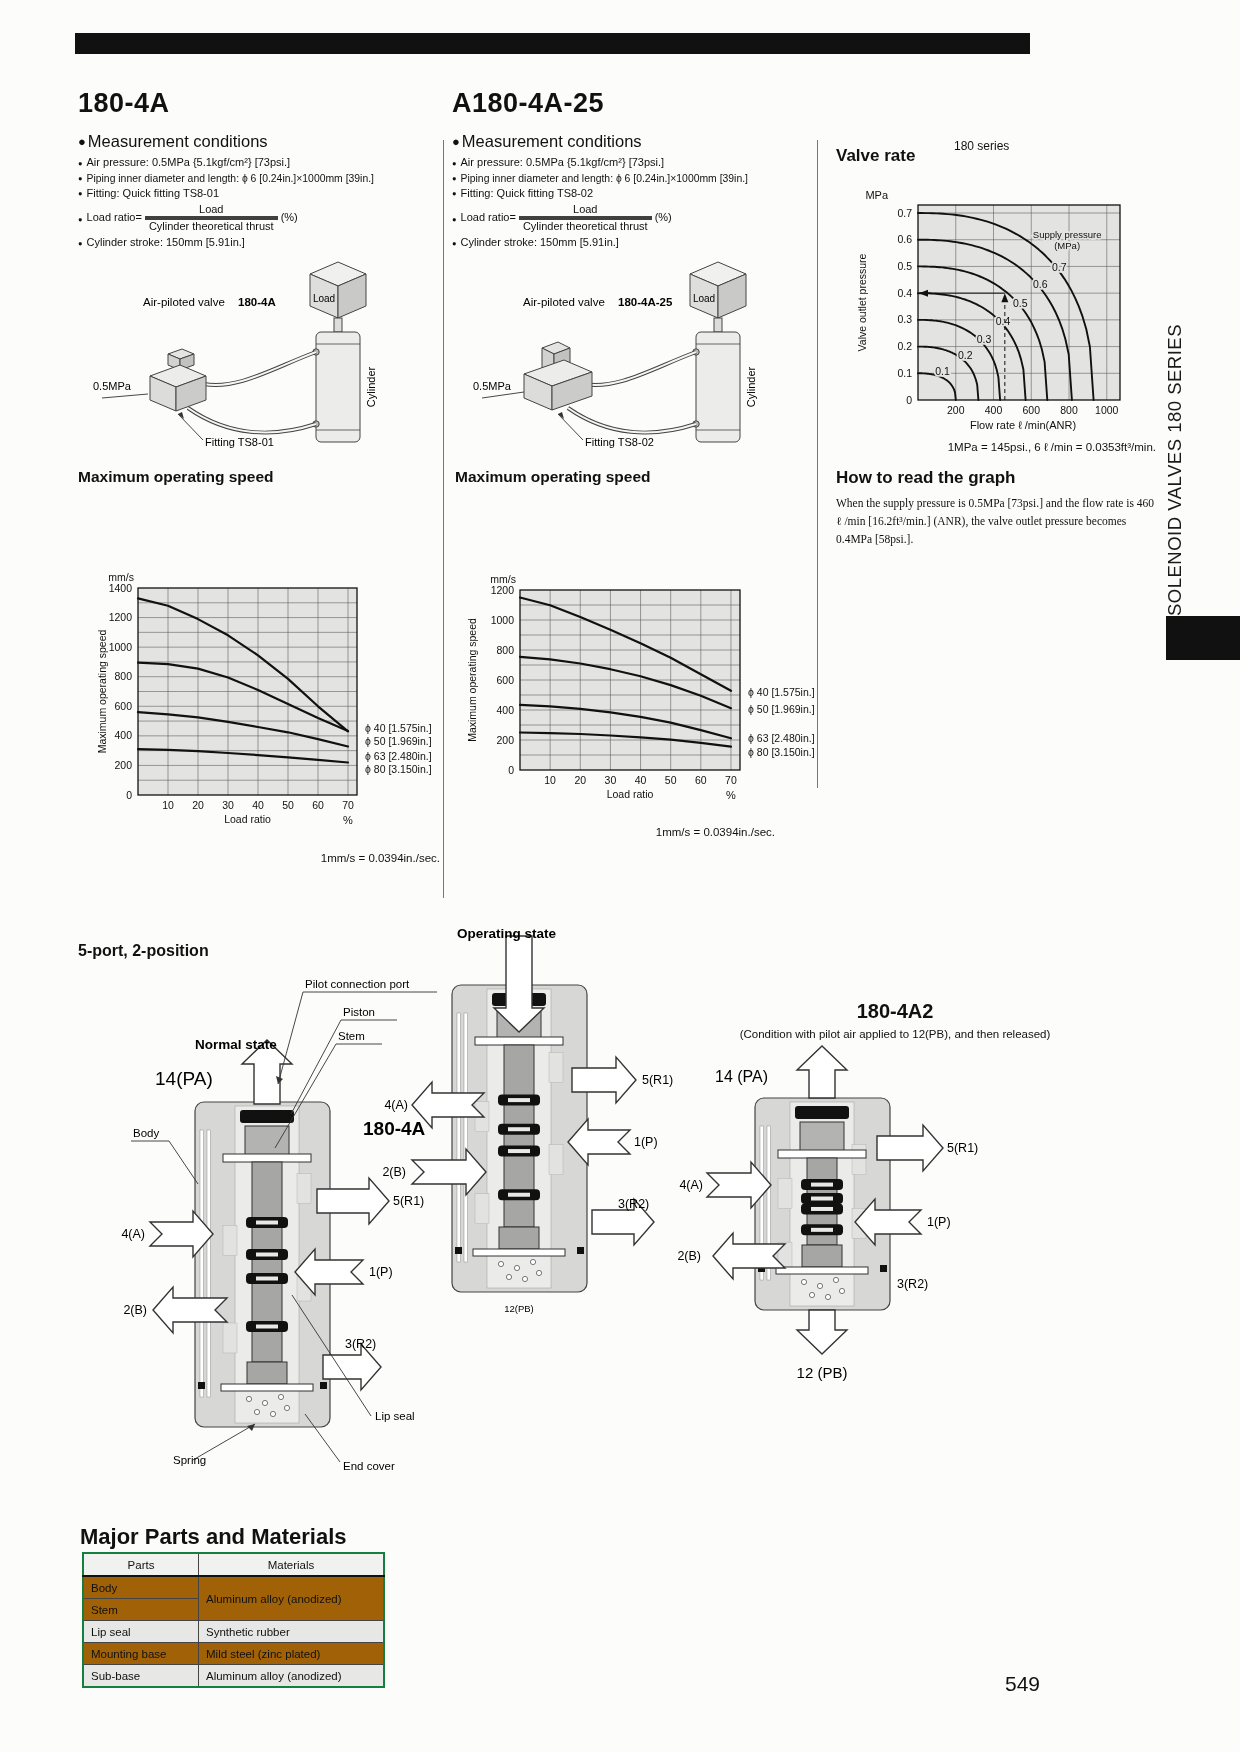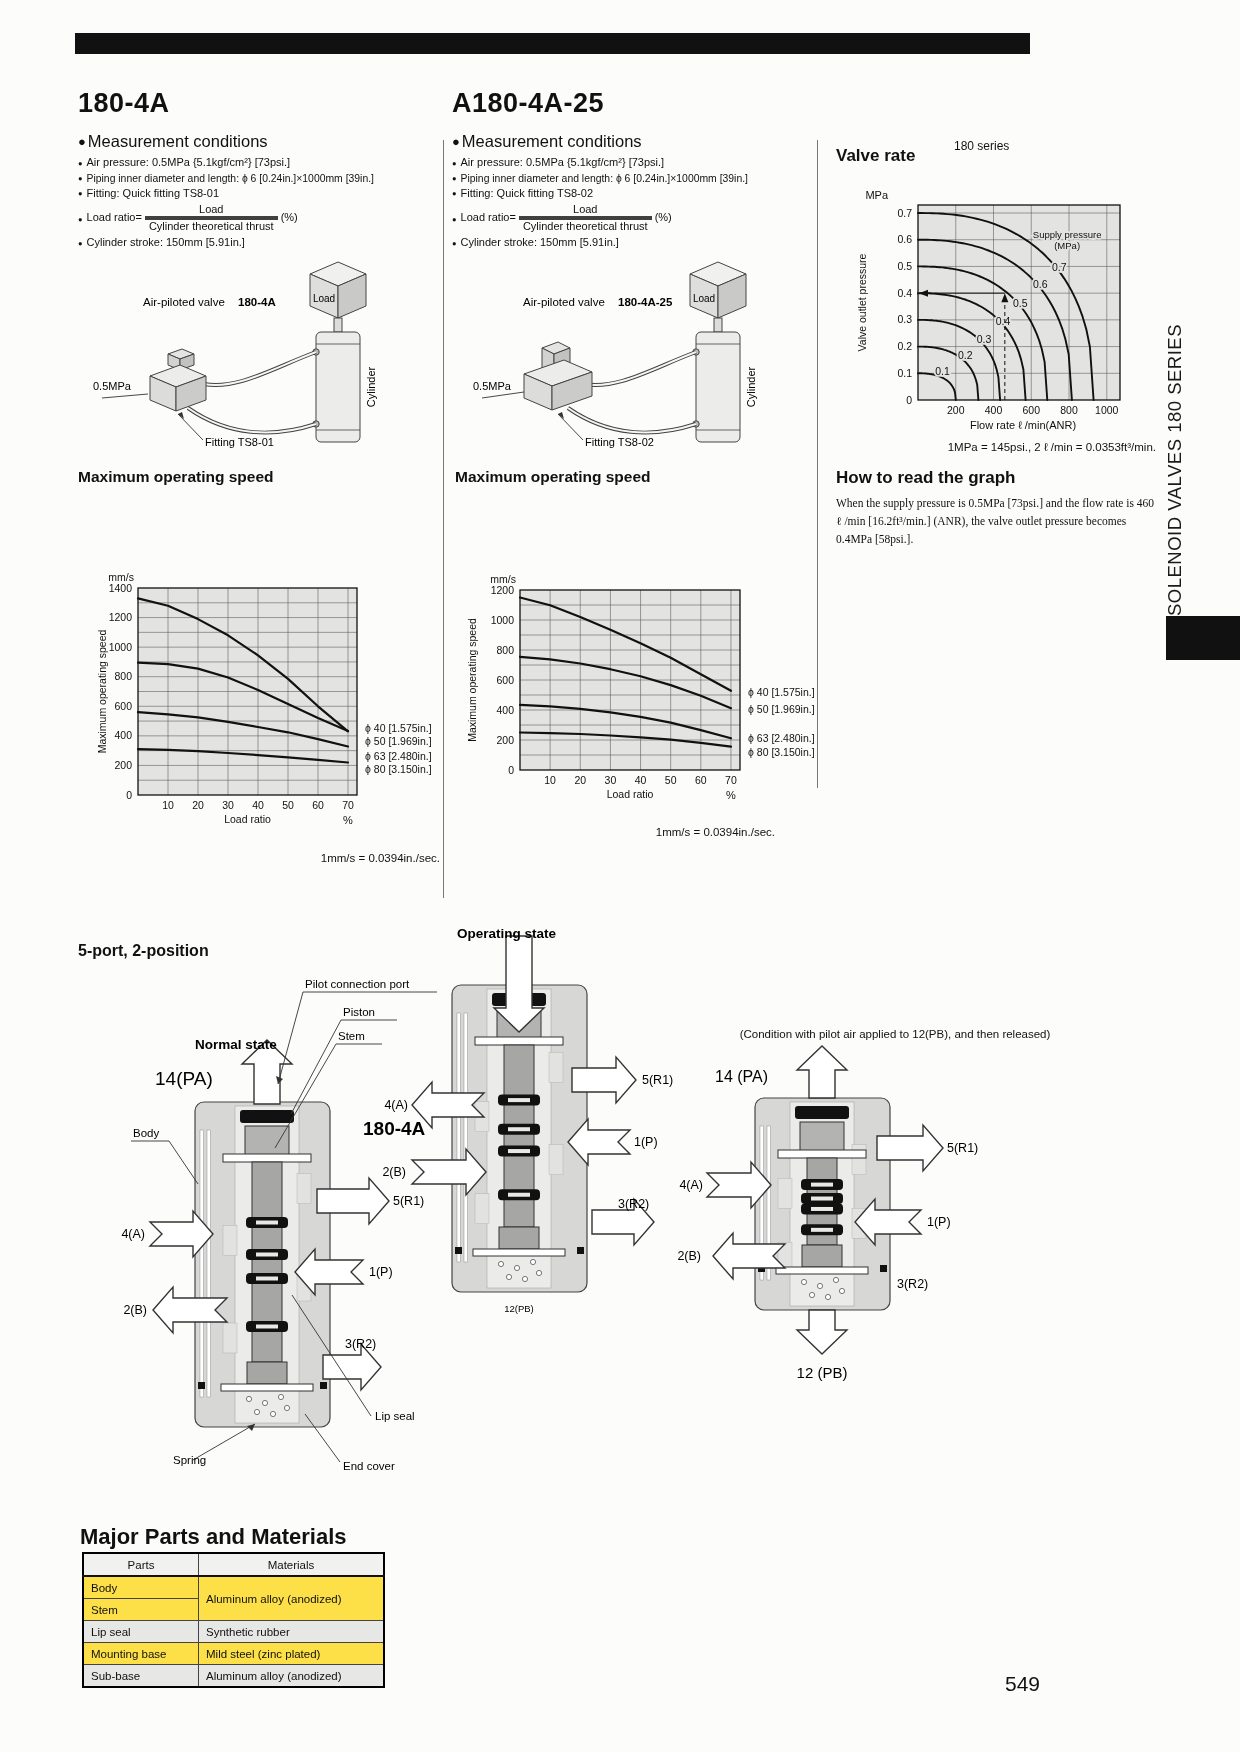--- a/index.html
+++ b/index.html
@@ -25,21 +25,21 @@
   .flow-head{font-size:17px;font-weight:bold;}
   .flow-sub{font-size:12px;}
   .note{font-size:11.5px;text-align:right;}
   .how-head{font-size:17px;font-weight:bold;}
   .how-text{font-size:11.5px;line-height:1.55;font-family:Liberation Serif, serif;}
   .sec-head{font-size:21px;font-weight:bold;letter-spacing:.2px;}
   .sub-head{font-size:16px;font-weight:bold;}
   .d3-model{font-size:20px;font-weight:bold;text-align:center;}
   .d3-cond{font-size:11.5px;text-align:center;}
   .tbl-head{font-size:22px;font-weight:bold;text-align:center;}
-  table.ptable{border-collapse:collapse;border:2px solid #000000;background:#fde047;padding-left:24px;}
+  table.ptable{border-collapse:collapse;border:2px solid #15803d;background:#a16207;padding-left:24px;}
   table.ptable th,table.ptable td{border:1px solid #444;font-weight:normal;
      font-size:11.5px;padding:2px 7px;height:17px;text-align:left;}
   table.ptable th{text-align:center;background:#f1f1f0;border-bottom:2px solid #111;}
   td.c1w{width:100px;} td.c2w{width:170px;}
   tr.shade td{background:#e7e7e6;}
   .pagenum{font-size:21px;text-align:right;}
   .sidebar{writing-mode:vertical-rl;transform:rotate(180deg);font-size:18.5px;color:#1a1a1a;
            letter-spacing:.5px;white-space:nowrap;}
   .ld{stroke:#333;stroke-width:0.9;}
 </style>
@@ -346,21 +346,21 @@
       <text x="184.3214953271028" y="128.5068493150685" font-size="10.5" text-anchor="middle" fill="#111" stroke="#e3e3e2" stroke-width="3.5" paint-order="stroke">0.5</text>
       <text x="204.33271028037385" y="109.8082191780822" font-size="10.5" text-anchor="middle" fill="#111" stroke="#e3e3e2" stroke-width="3.5" paint-order="stroke">0.6</text>
       <text x="223.21121495327105" y="92.71232876712327" font-size="10.5" text-anchor="middle" fill="#111" stroke="#e3e3e2" stroke-width="3.5" paint-order="stroke">0.7</text>
       <text x="231.14018691588785" y="60.39041095890411" font-size="9.5" text-anchor="middle" fill="#111" stroke="#e3e3e2" stroke-width="3.5" paint-order="stroke">Supply pressure</text>
       <text x="231.14018691588785" y="71.39041095890411" font-size="9.5" text-anchor="middle" fill="#111" stroke="#e3e3e2" stroke-width="3.5" paint-order="stroke">(MPa)</text>
       <line x1="168.84112149532712" y1="222" x2="168.84112149532712" y2="119.15068493150683" stroke="#111" stroke-width="1" stroke-dasharray="4 3"></line>
       <polygon points="165.34112149532712,124.15068493150683 172.34112149532712,124.15068493150683 168.84112149532712,115.15068493150683" fill="#111"></polygon>
       <line x1="168.84112149532712" y1="115.15068493150683" x2="84" y2="115.15068493150683" stroke="#111" stroke-width="1"></line>
       <polygon points="92,111.65068493150683 92,118.65068493150683 83,115.15068493150683" fill="#111"></polygon>
     </svg>
-  <div class="abs note" style="left:838px;top:441px;width:318px;">1MPa = 145psi., 2 ℓ /min = 0.0353ft³/min.</div>
+  <div class="abs note" style="left:838px;top:441px;width:318px;">1MPa = 145psi., 6 ℓ /min = 0.0353ft³/min.</div>
   <div class="abs how-head" style="left:836px;top:468px;">How to read the graph</div>
   <div class="abs how-text" style="left:836px;top:495px;width:320px;">When the supply pressure is 0.5MPa [73psi.] and the flow rate is 460 ℓ /min [16.2ft³/min.] (ANR), the valve outlet pressure becomes 0.4MPa [58psi.].</div>
 
   <div class="abs sidebar" style="left:1164px;top:338px;height:278px;">SOLENOID VALVES 180 SERIES</div>
   <div class="abs blackbar" style="left:1166px;top:616px;width:74px;height:44px;"></div>
 
   <div class="abs sub-head" style="left:78px;top:942px;">5-port, 2-position</div>
 
   <svg class="abs" style="left:95px;top:972px;" width="345" height="505">
     <g id="core1">
@@ -476,20 +476,21 @@
       </g>
     <text x="85" y="18" font-size="13.5" font-weight="bold" text-anchor="start">Operating state</text>
     <text x="270" y="164" font-size="12.5" text-anchor="start">5(R1)</text>
     <text x="36" y="189" font-size="12.5" text-anchor="end">4(A)</text>
     <text x="262" y="226" font-size="12.5" text-anchor="start">1(P)</text>
     <text x="34" y="256" font-size="12.5" text-anchor="end">2(B)</text>
     <text x="246" y="288" font-size="12.5" text-anchor="start">3(R2)</text>
     <text x="147" y="392" font-size="9.5" text-anchor="middle">12(PB)</text>
   </svg>
 
+  <div class="abs d3-model" style="left:655px;top:1000px;width:480px;">180-4A2</div>
   <div class="abs d3-cond" style="left:655px;top:1028px;width:480px;">(Condition with pilot air applied to 12(PB), and then released)</div>
   <svg class="abs" style="left:655px;top:1030px;" width="340" height="412">
     <g id="core3">
         <rect x="100" y="68" width="135" height="212" rx="9" fill="#d7d7d6" stroke="#444" stroke-width="1.2"></rect>
         <rect x="135" y="72" width="64" height="204" fill="#ebebea" stroke="#9a9a9a" stroke-width="0.5"></rect>
         <rect x="197" y="114.64" width="14" height="30" fill="#e2e2e1" stroke="#aaa" stroke-width="0.4"></rect>
         <rect x="197" y="178.24" width="14" height="30" fill="#e2e2e1" stroke="#aaa" stroke-width="0.4"></rect>
         <rect x="123" y="148.56" width="14" height="30" fill="#e2e2e1" stroke="#aaa" stroke-width="0.4"></rect>
         <rect x="123" y="212.16" width="14" height="30" fill="#e2e2e1" stroke="#aaa" stroke-width="0.4"></rect>
         <rect x="105" y="96" width="3.5" height="154" fill="#fff" stroke="#777" stroke-width="0.4"></rect>

